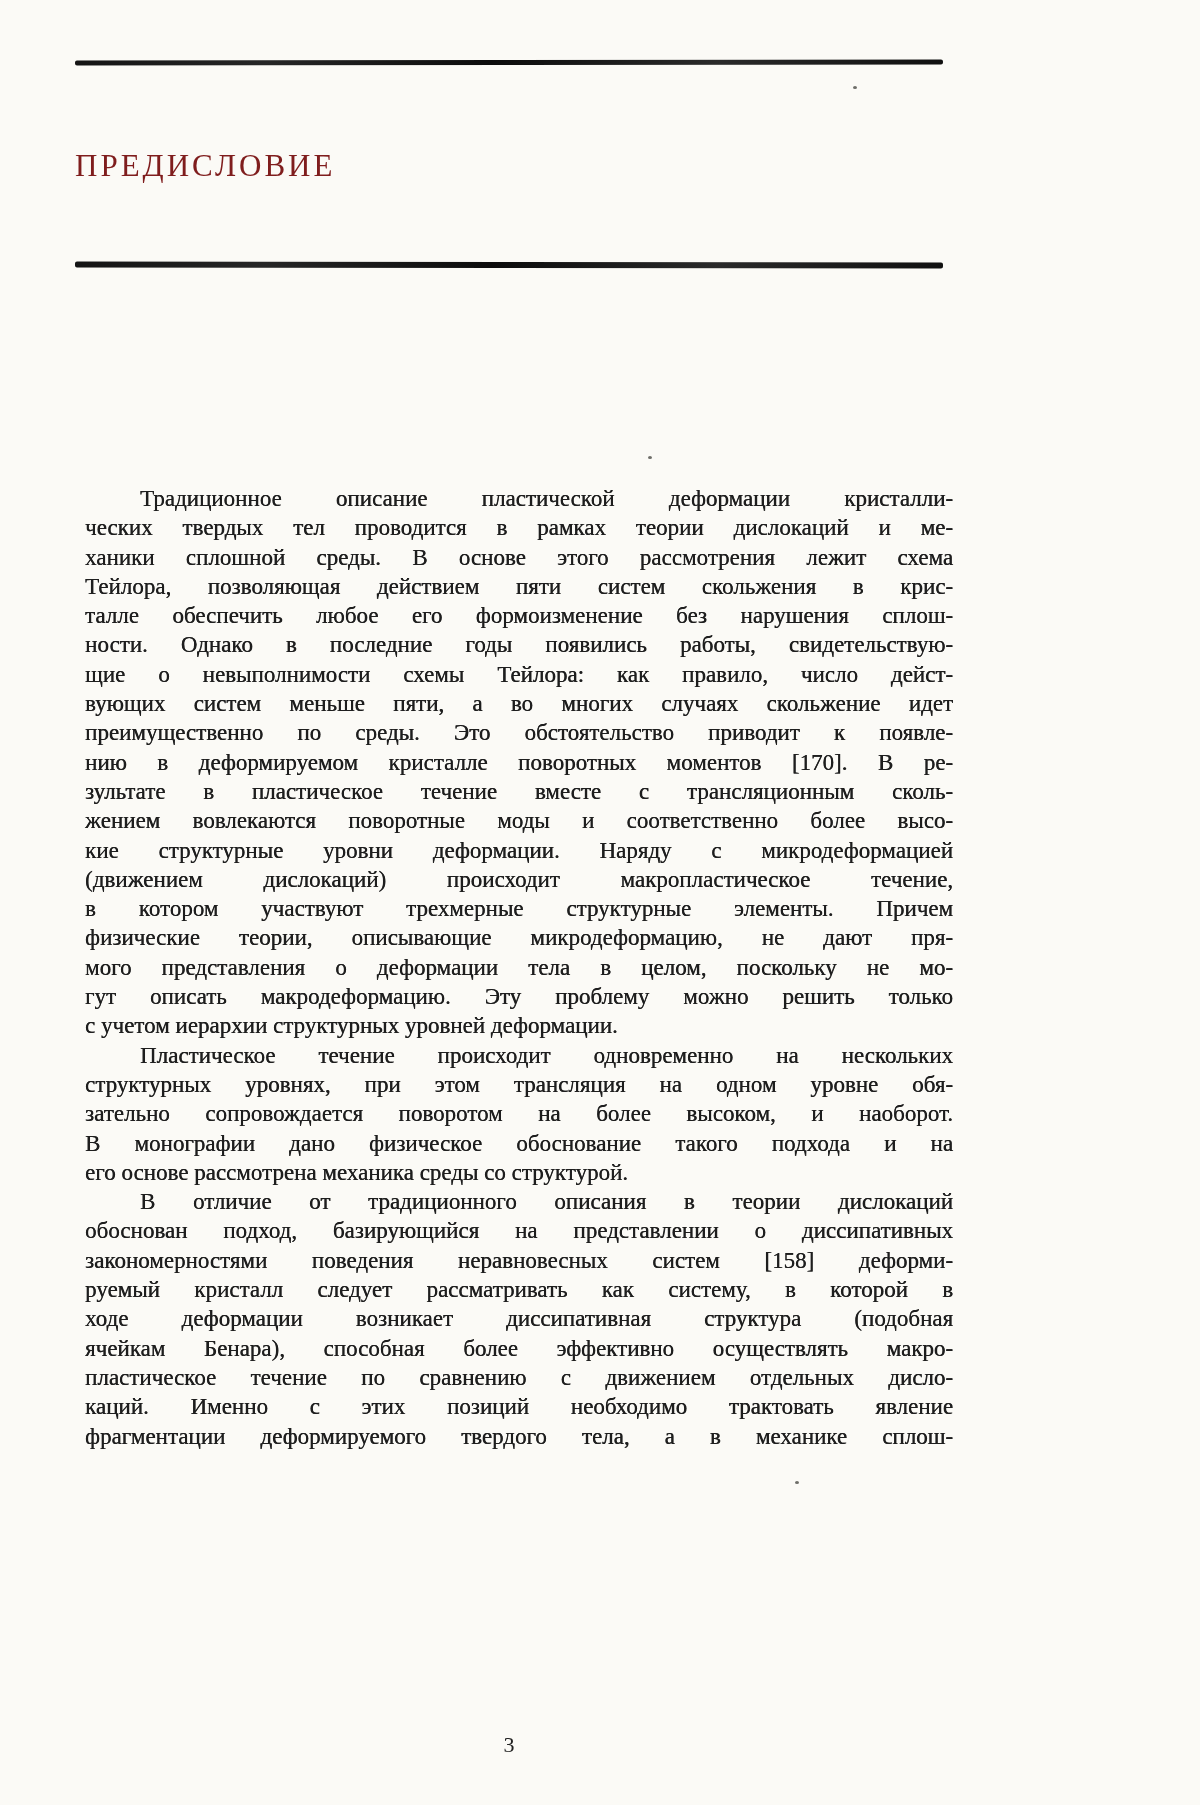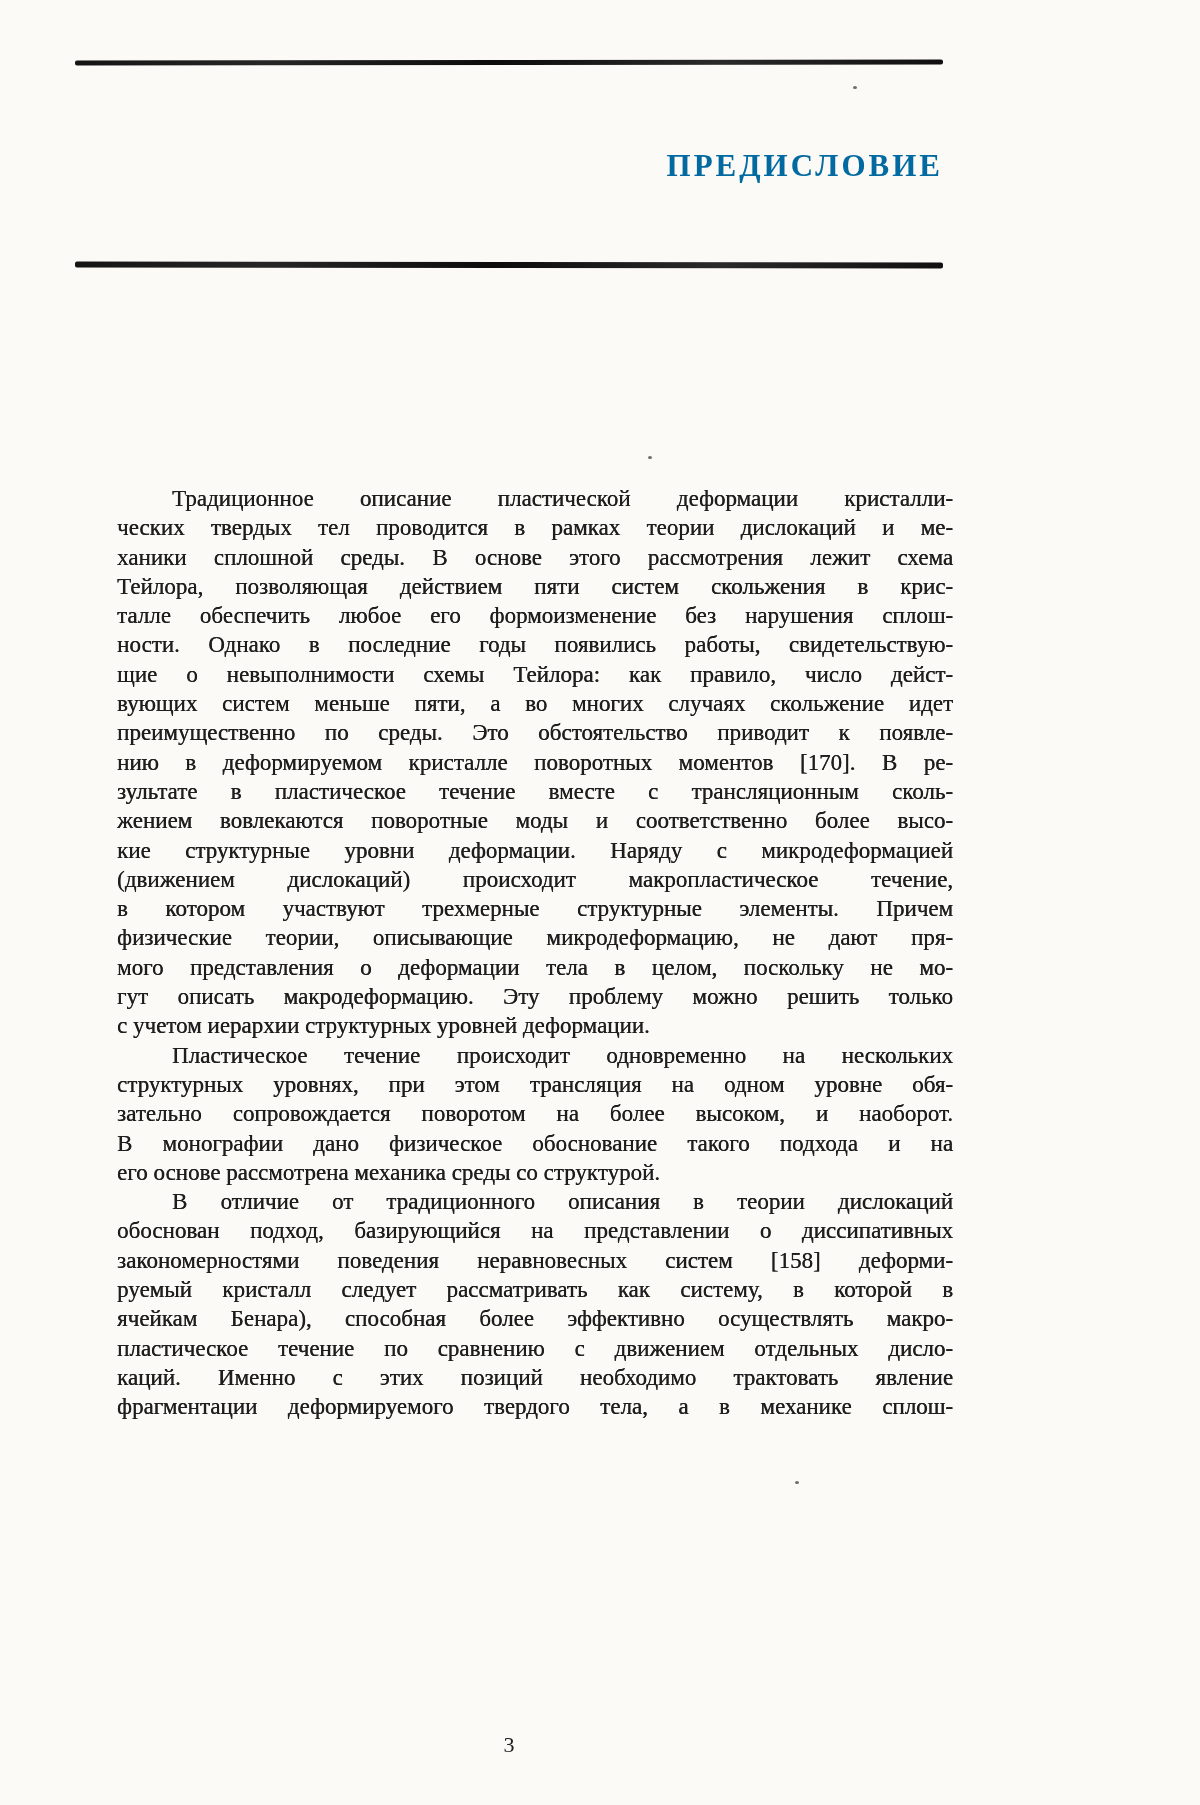--- a/index.html
+++ b/index.html
@@ -35,43 +35,42 @@
   .rule-mid {
     top: 262px;
     height: 6px;
     transform: rotate(0.05deg);
   }
   .page-title {
     position: absolute;
     top: 148px;
     left: 75px;
     width: 868px;
-    text-align: right;
+    text-align: left;
     font-size: 31px;
-    font-weight: bold;
+    font-weight: normal;
     letter-spacing: 3px;
-    color: #0369a1;
+    color: #7f1d1d;
   }
   .body-text {
     position: absolute;
     top: 484px;
     left: 85px;
     width: 868px;
     font-size: 23px;
     line-height: 29.3px;
     text-shadow: 0.35px 0 0 currentColor;
     color: #1e1e1e;
   }
   .paragraph {
     margin: 0;
   }
   .line {
     text-align: justify;
     text-align-last: justify;
-    margin-left: 32px;
     -moz-text-align-last: justify;
   }
   .line.first {
     text-indent: 55px;
   }
   .line.short {
     text-align-last: left;
     -moz-text-align-last: left;
   }
   .page-number {
@@ -130,20 +129,21 @@
         <div class="line">структурных уровнях, при этом трансляция на одном уровне обя-</div>
         <div class="line">зательно сопровождается поворотом на более высоком, и наоборот.</div>
         <div class="line">В монографии дано физическое обоснование такого подхода и на</div>
         <div class="line short">его основе рассмотрена механика среды со структурой.</div>
       </div>
       <div class="paragraph">
         <div class="line first">В отличие от традиционного описания в теории дислокаций</div>
         <div class="line">обоснован подход, базирующийся на представлении о диссипативных</div>
         <div class="line">закономерностями поведения неравновесных систем [158] деформи-</div>
         <div class="line">руемый кристалл следует рассматривать как систему, в которой в</div>
+        <div class="line">ходе деформации возникает диссипативная структура (подобная</div>
         <div class="line">ячейкам Бенара), способная более эффективно осуществлять макро-</div>
         <div class="line">пластическое течение по сравнению с движением отдельных дисло-</div>
         <div class="line">каций. Именно с этих позиций необходимо трактовать явление</div>
         <div class="line">фрагментации деформируемого твердого тела, а в механике сплош-</div>
       </div>
     </div>
 
   <div class="page-number">3</div>
 
   <div class="scan-speck speck-1"></div>

